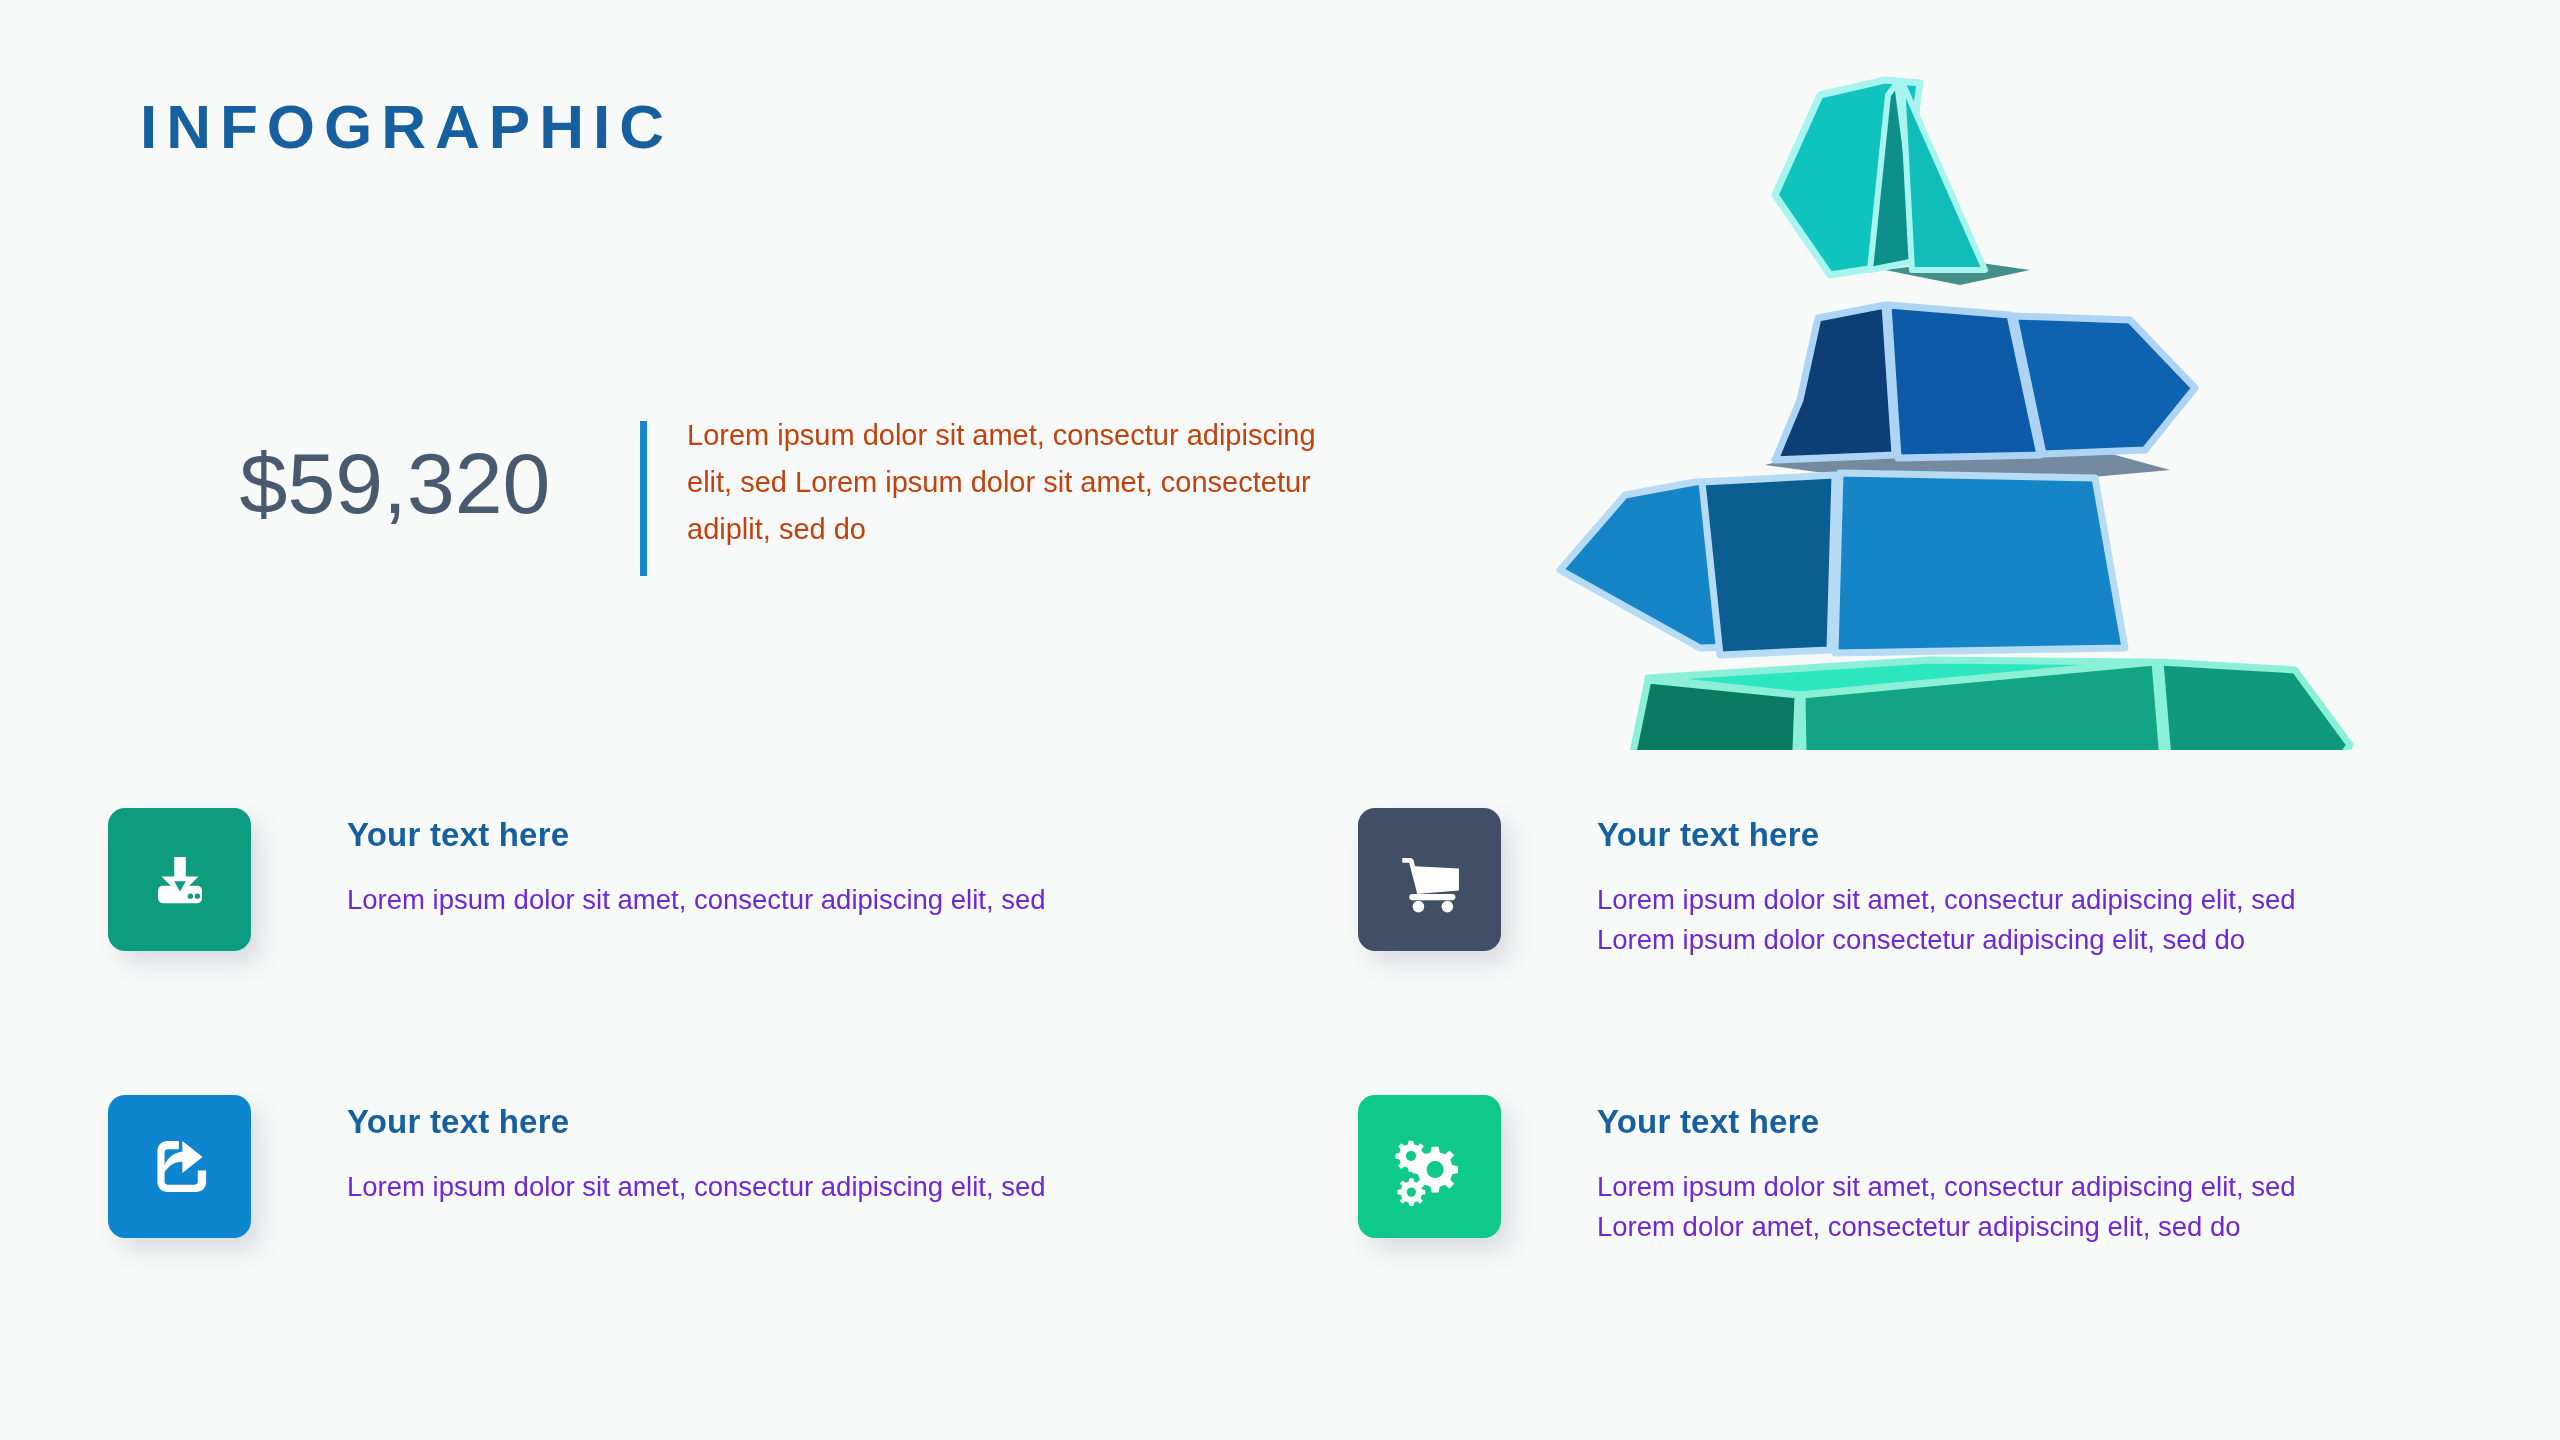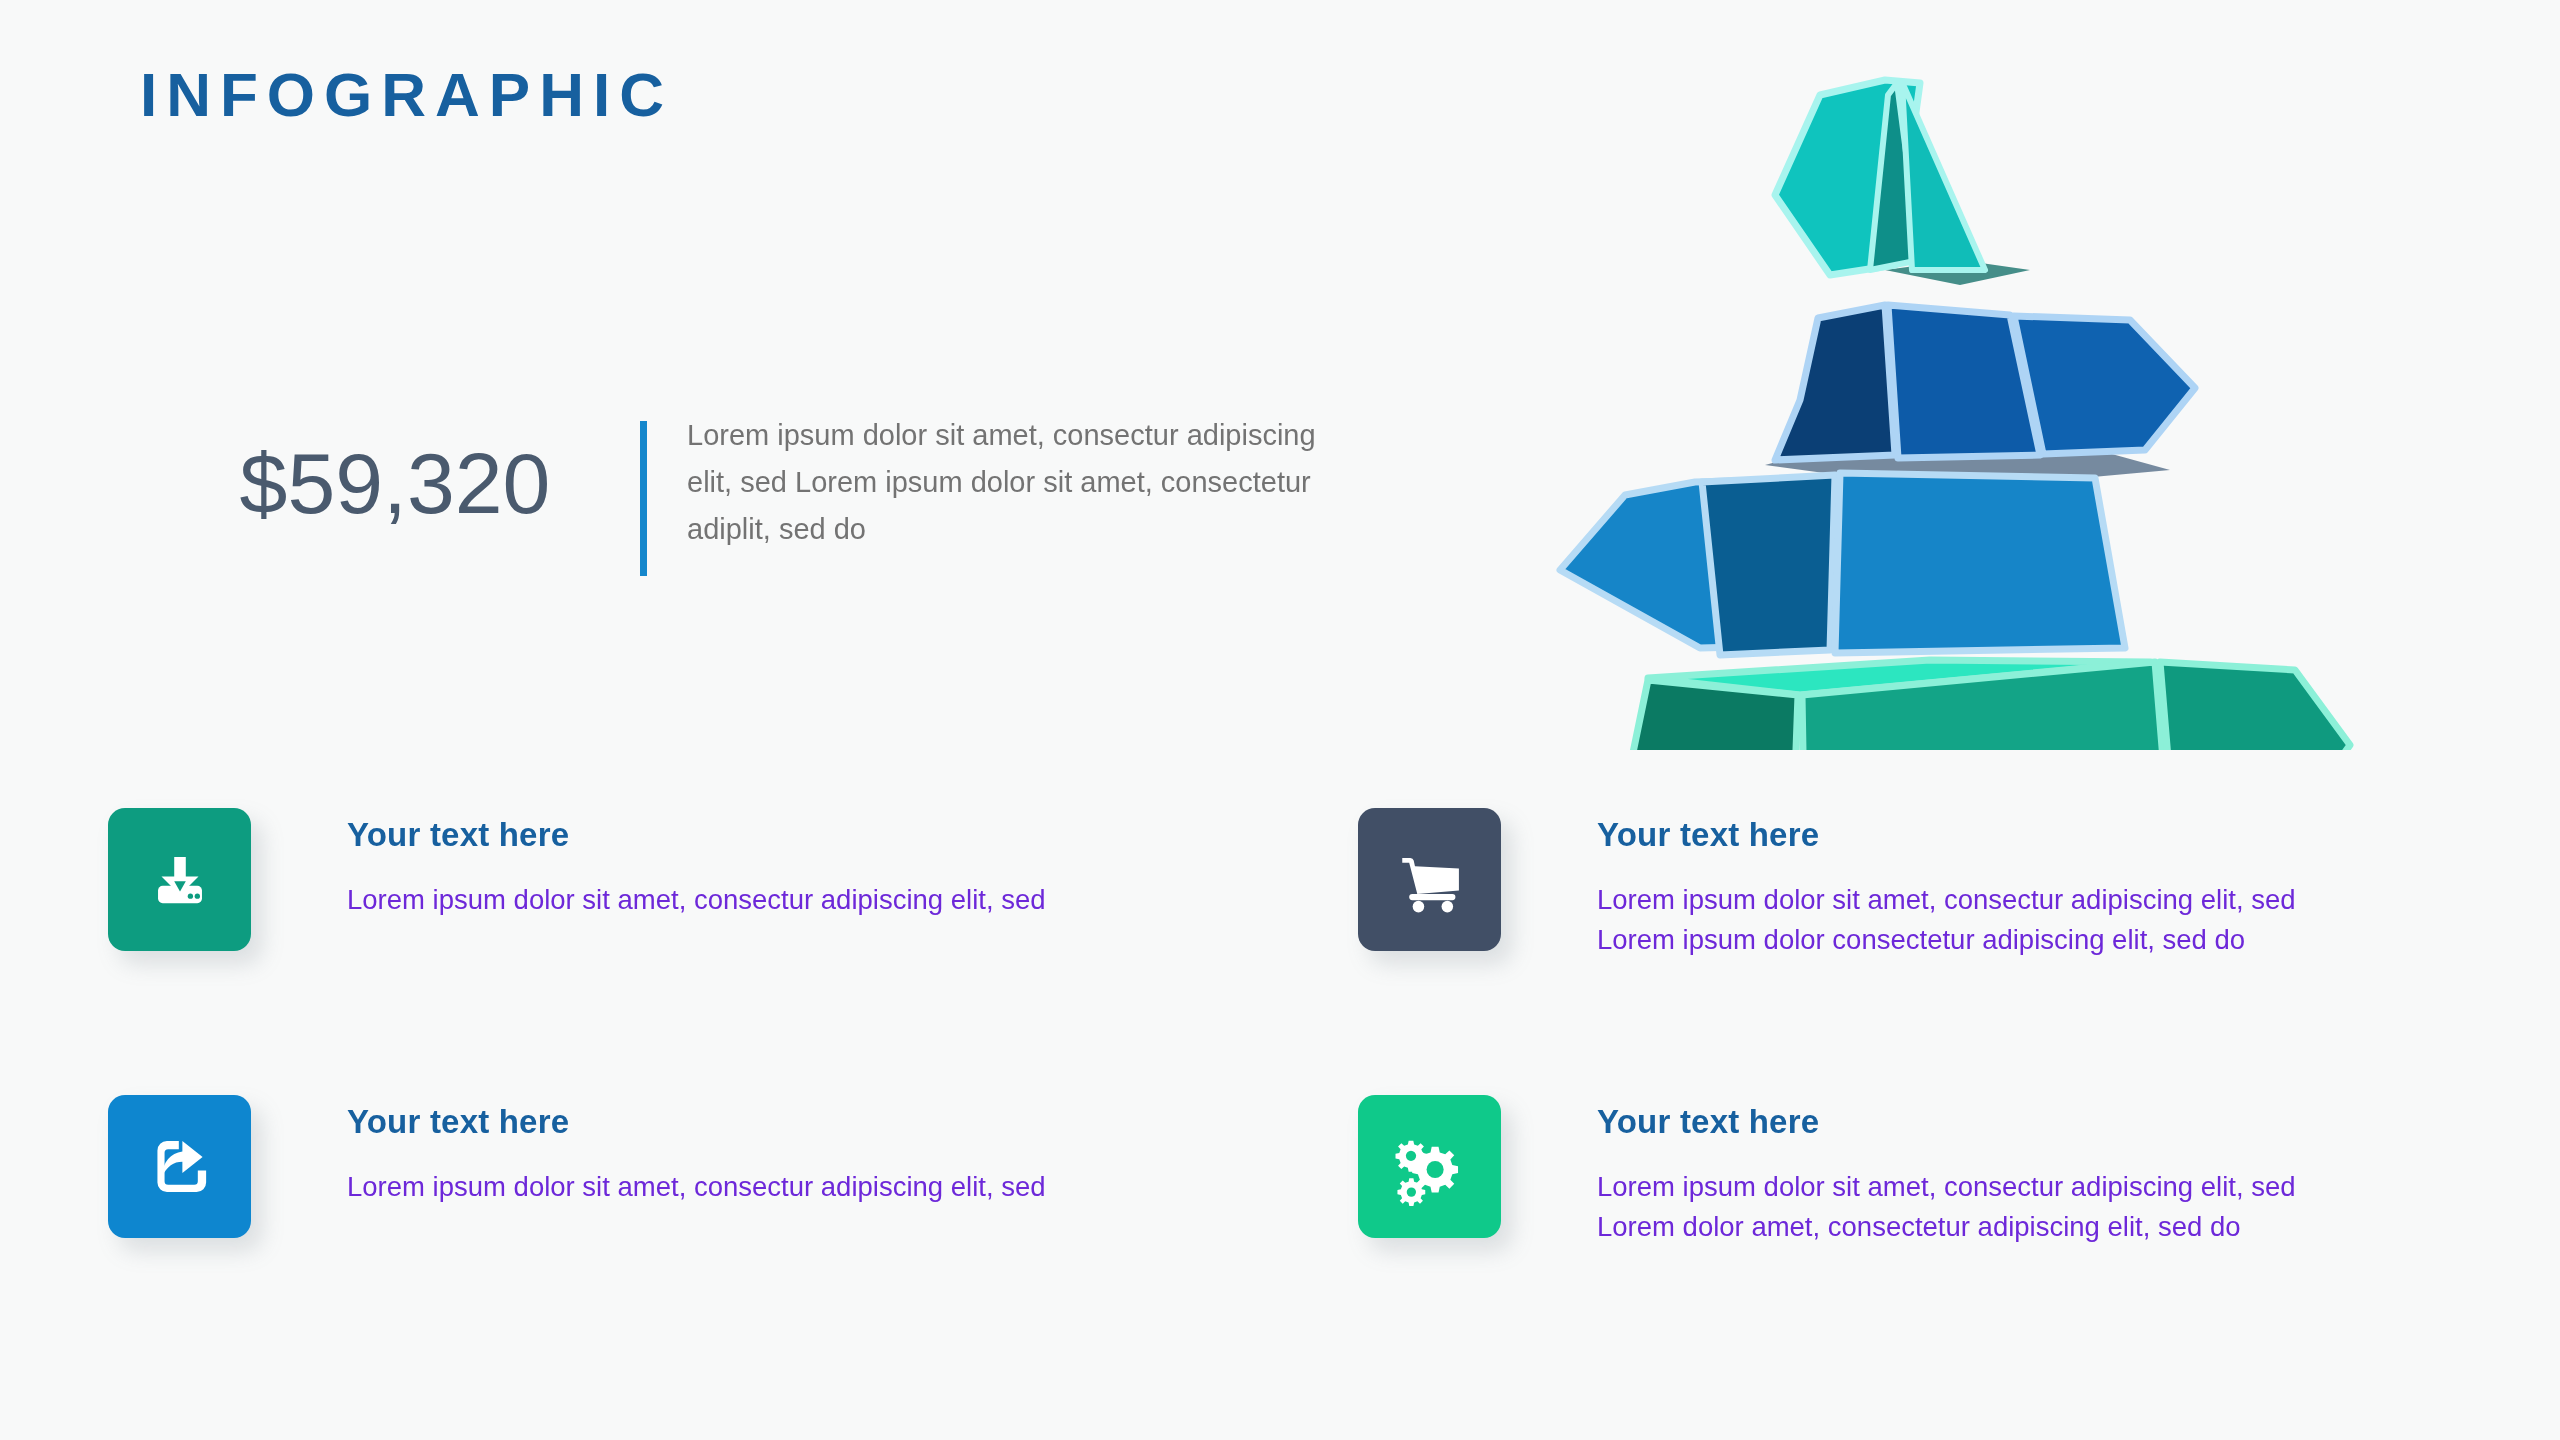--- a/index.html
+++ b/index.html
@@ -18,21 +18,21 @@
   .slide {
     position: absolute;
     inset: 0;
     background: #f8f9f9;
   }
 
   
   .header {
     position: absolute;
     left: 140px;
-    top: 64px;
+    top: 96px;
   }
   .title {
     font-size: 62px;
     font-weight: bold;
     color: #17609f;
     letter-spacing: 9px;
     line-height: 1;
     margin: 0;
     white-space: nowrap;
   }
@@ -67,21 +67,21 @@
   .value-divider {
     width: 7px;
     height: 155px;
     background: #1587cc;
     margin: 9px 0 0 0;
     flex: none;
   }
   .value-desc {
     margin-left: 40px;
     font-size: 29px;
-    color: #737373;
+    color: #c2410c;
     line-height: 1.62;
     width: 640px;
     font-weight: 400;
   }
 
   
   .pyramid {
     position: absolute;
     left: 1530px;
     top: 70px;

